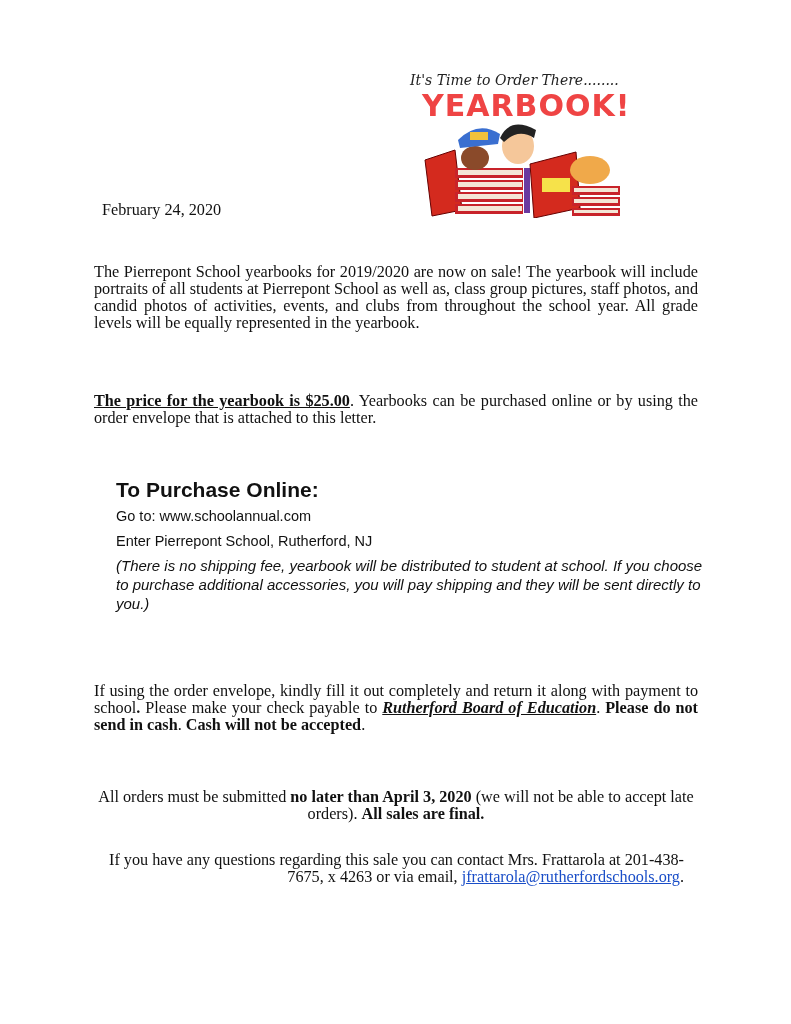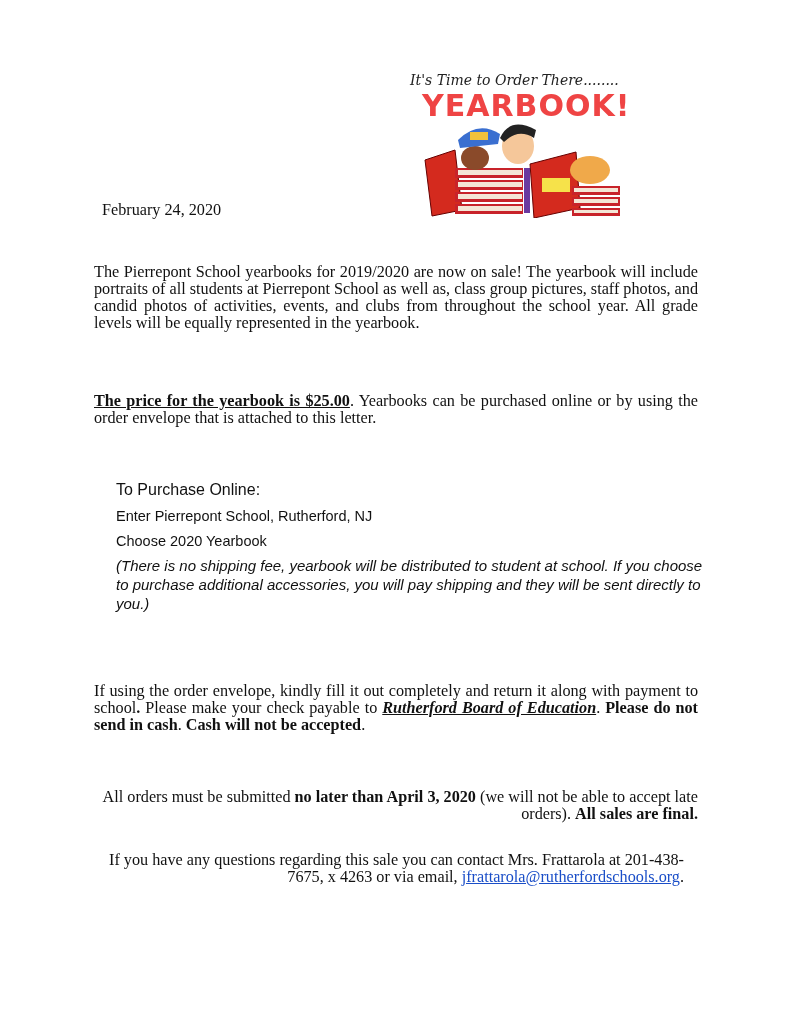--- a/index.html
+++ b/index.html
@@ -5,21 +5,21 @@
   html, body { margin: 0; padding: 0; background: #ffffff; }
   body { width: 791px; height: 1024px; position: relative; overflow: hidden; color: #111; }
   .serif { font-family: "Liberation Serif", "DejaVu Serif", serif; }
   .sans { font-family: "Liberation Sans", "DejaVu Sans", sans-serif; }
   .p { position: absolute; left: 94px; width: 604px; font-size: 16.2px; line-height: 17px; text-align: justify; }
   .date { position: absolute; left: 94px; top: 201px; font-size: 16.2px; margin-left: 8px; }
   .b { font-weight: bold; }
   .u { text-decoration: underline; }
   .bi { font-weight: bold; font-style: italic; text-decoration: underline; }
   .online { position: absolute; left: 116px; top: 478px; width: 600px; }
-  .online h2 { margin: 0 0 2px 0; font-size: 16px; font-weight: normal; line-height: 24px; }
+  .online h2 { margin: 0 0 2px 0; font-size: 21px; font-weight: bold; line-height: 24px; }
   .online .step { font-size: 14.5px; line-height: 25px; }
   .online .note { font-size: 15px; font-style: italic; line-height: 19px; margin-top: 2px; }
   a.email { color: #1a4ec8; text-decoration: underline; }
   .clipart { position: absolute; left: 400px; top: 68px; width: 250px; height: 150px; }
   .clipart-tagline { position: absolute; left: 10px; top: 4px; font-family: "DejaVu Serif", serif; font-style: italic; font-size: 14px; color: #222; }
   .clipart-title { position: absolute; left: 22px; top: 20px; font-family: "DejaVu Sans", sans-serif; font-weight: bold; font-size: 30px; color: #ef4444; letter-spacing: 1px; }
 </style>
 </head>
 <body>
 
@@ -68,28 +68,28 @@
 <div class="date serif">February 24, 2020</div>
 
 <div class="p serif" style="top:264px;">The Pierrepont School yearbooks for 2019/2020 are now on sale!  The yearbook will include portraits of all students at Pierrepont School as well as, class group pictures, staff photos, and candid photos of activities, events, and clubs from throughout the school year. All grade levels will be equally represented in the yearbook.</div>
 
 <div class="p serif" style="top:393px;">
   <span class="b u">The price for the yearbook is $25.00</span><span>.  Yearbooks can be purchased online or by using the order envelope that is attached to this letter.</span>
 </div>
 
 <div class="online sans">
   <h2>To Purchase Online:</h2>
+  <div class="step">Go to: www.schoolannual.com</div>
   <div class="step">Enter Pierrepont School, Rutherford, NJ</div>
-  <div class="step">Choose 2020 Yearbook</div>
   <div class="note">(There is no shipping fee, yearbook will be distributed to student at school. If you choose to purchase additional accessories, you will pay shipping and they will be sent directly to you.)</div>
 </div>
 
 <div class="p serif" style="top:683px;">
   <span>If using the order envelope, kindly fill it out completely and return it along with payment to school</span><span class="b">.</span><span> Please make your check payable to </span><span class="bi">Rutherford Board of Education</span><span>.  </span><span class="b">Please do not send in cash</span><span>.  </span><span class="b">Cash will not be accepted</span><span>.</span>
 </div>
 
-<div class="p serif" style="top:789px; text-align:right;">
+<div class="p serif" style="top:789px; text-align:center;">
   <span>All orders must be submitted </span><span class="b">no later than April 3, 2020</span><span> (we will not be able to accept late orders). </span><span class="b">All sales are final.</span>
 </div>
 
 <div class="p serif" style="top:852px; text-align:right; width:590px;">
   <span>If you have any questions regarding this sale you can contact Mrs. Frattarola at 201-438-7675, x 4263 or via email, </span><a class="email" href="#">jfrattarola@rutherfordschools.org</a><span>.</span>
 </div>
 
 </body></html>

